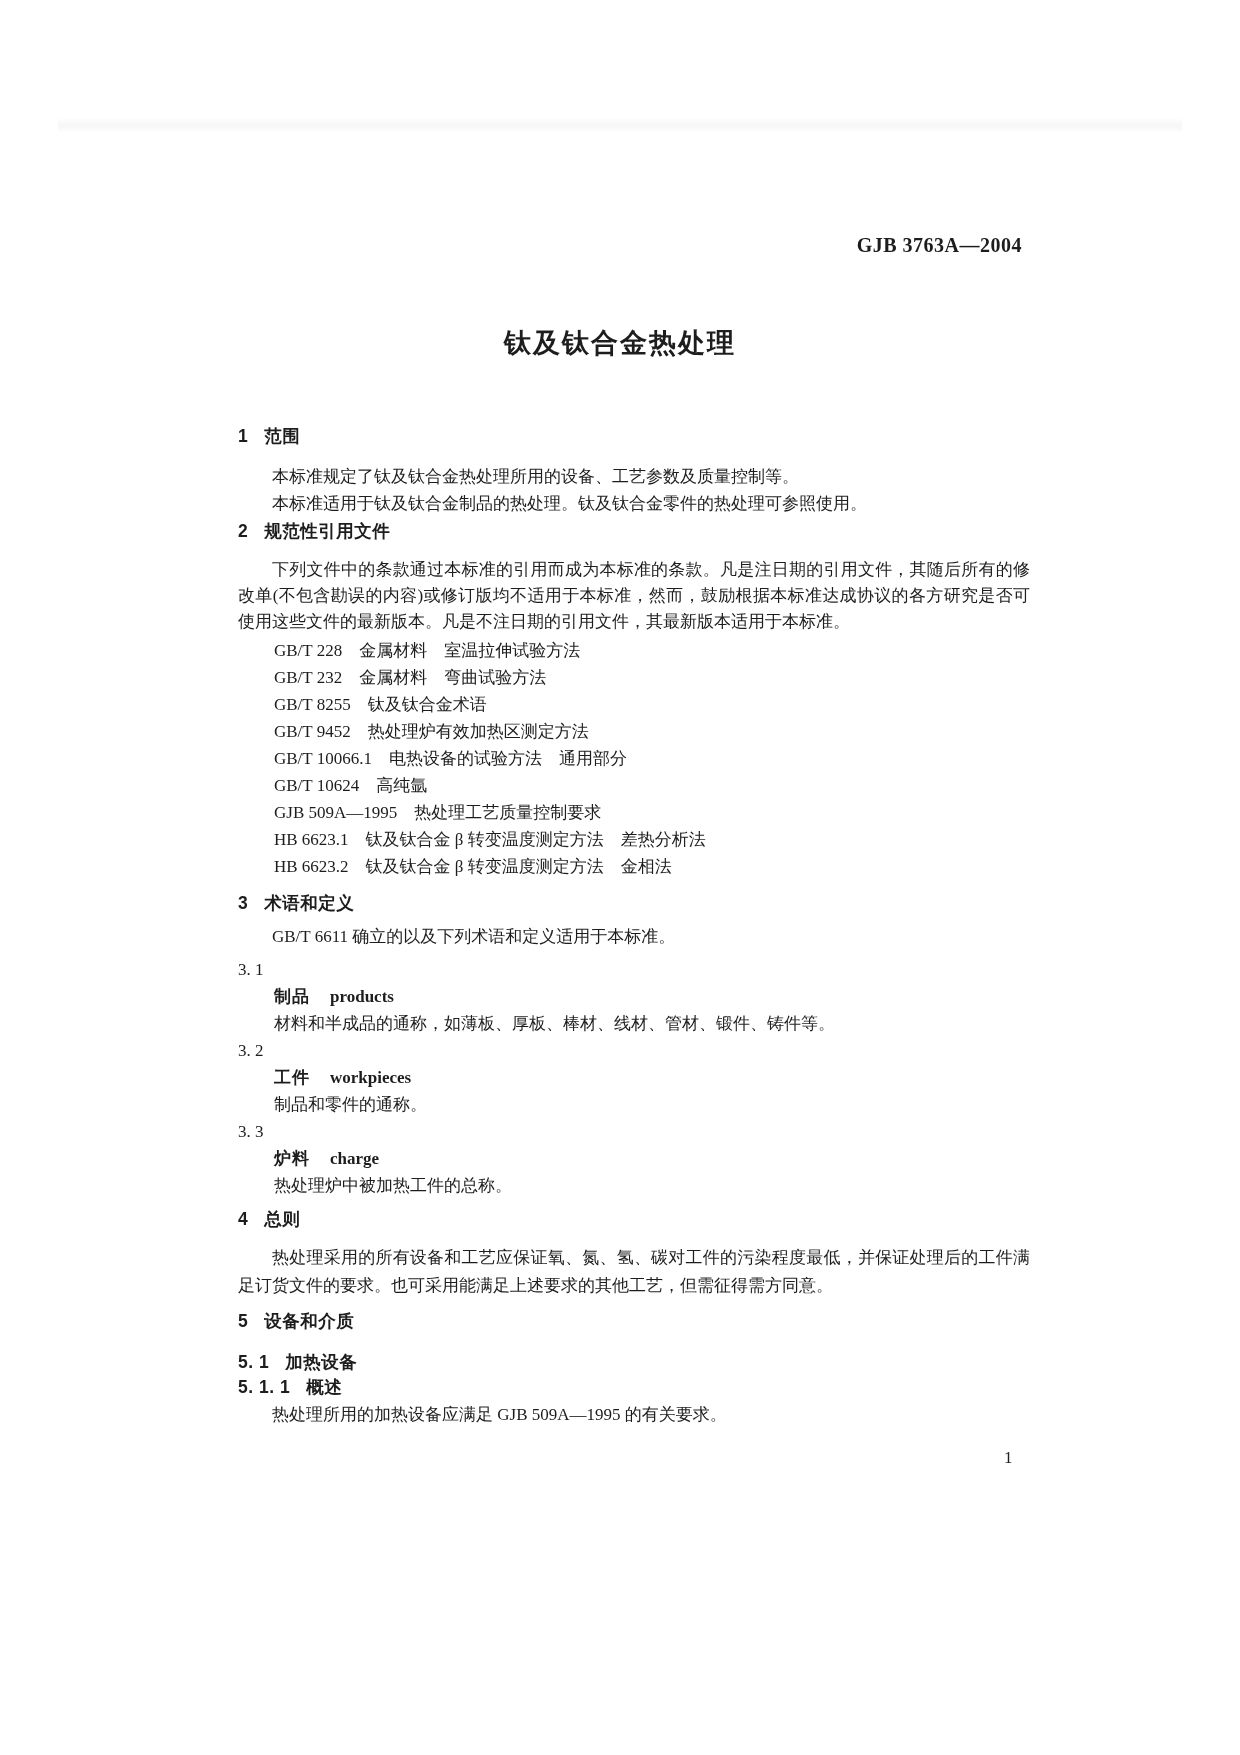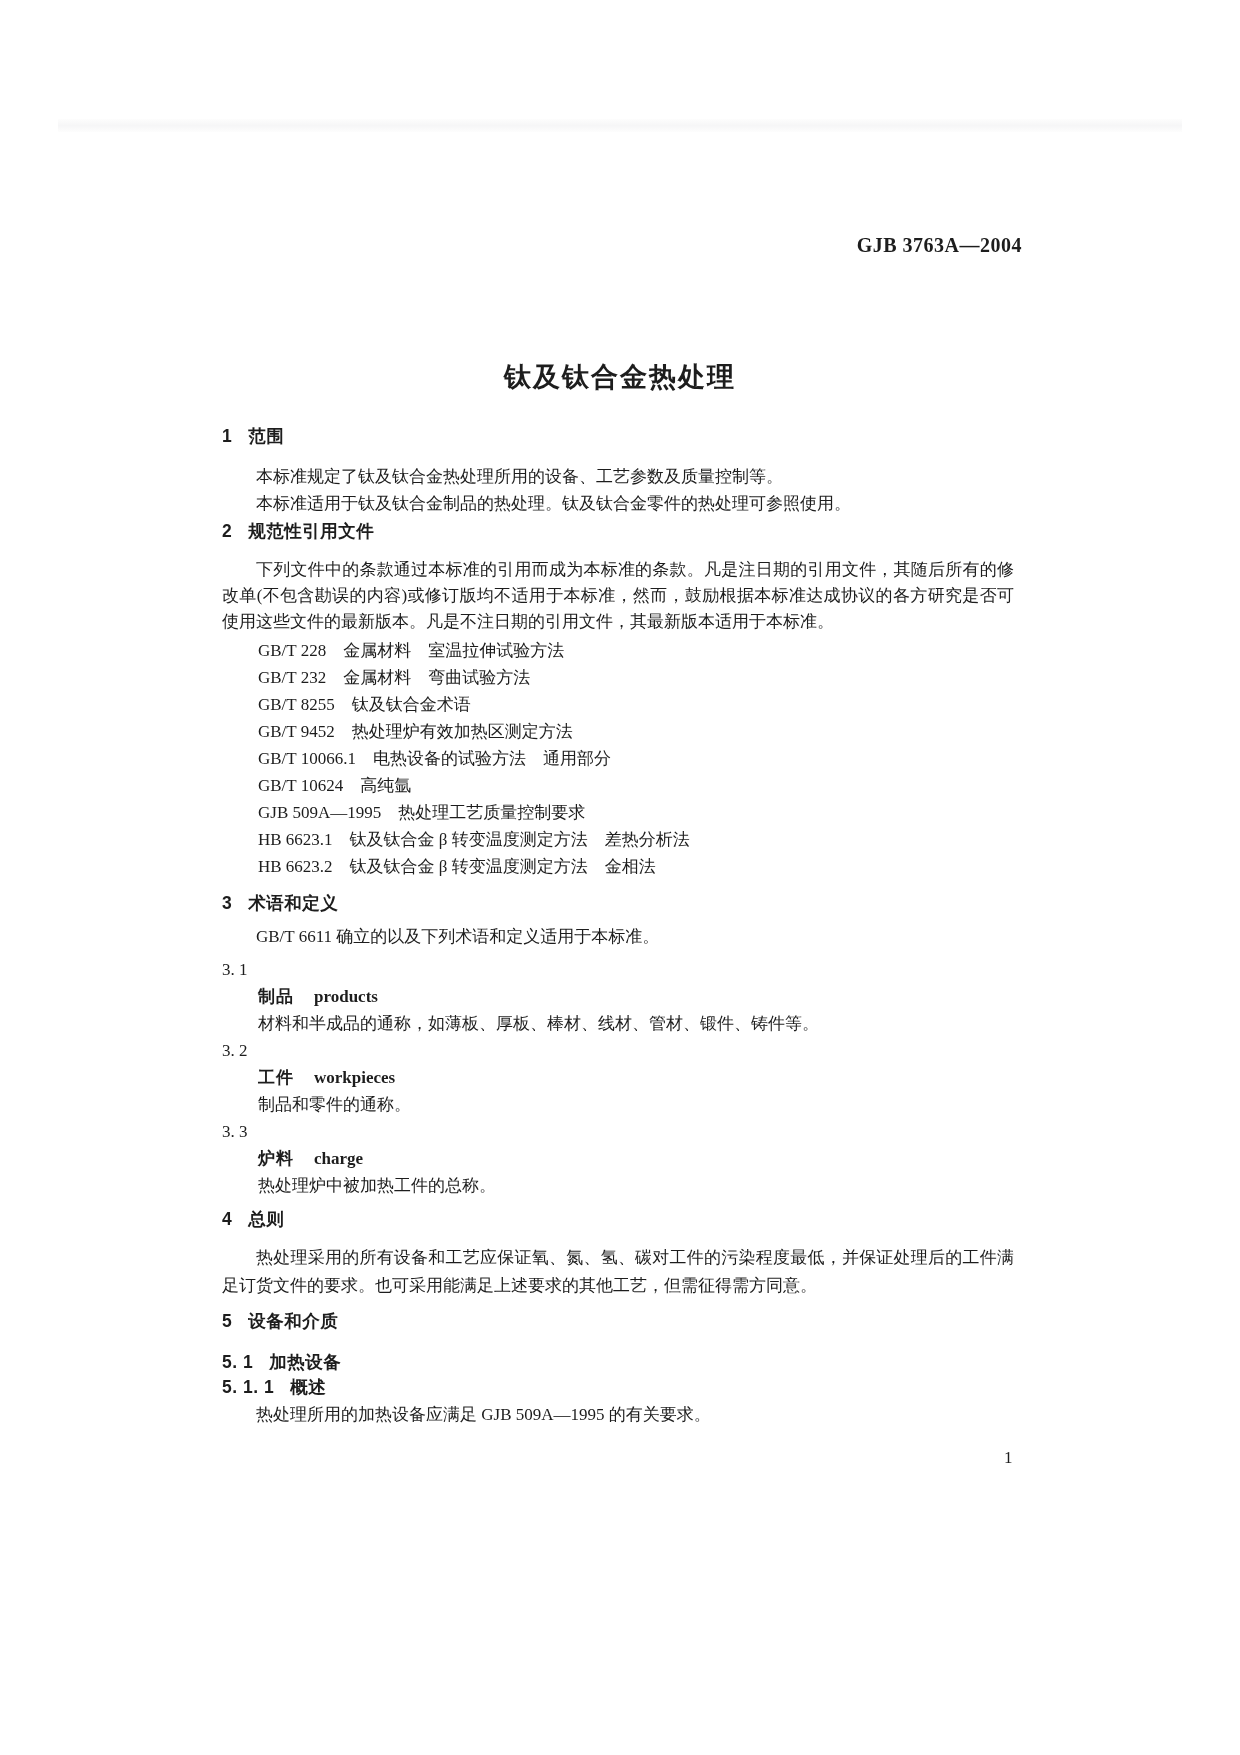--- a/index.html
+++ b/index.html
@@ -17,24 +17,24 @@
   }
   .doc-number {
     position:absolute; top:234px; left:0; right:218px;
     text-align:right;
     font-weight:bold; font-size:20px; letter-spacing:0.5px;
   }
   .doc-title {
     position:absolute; top:325px; left:0; width:100%;
     text-align:center;
     font-family:"Liberation Sans","DejaVu Sans",sans-serif;
-    font-weight:bold; font-size:27px; letter-spacing:2px;margin-top:34px;
+    font-weight:bold; font-size:27px; letter-spacing:2px;
   }
   .content {
-    position:absolute; top:423px; left:222px; width:792px;
+    position:absolute; top:423px; left:238px; width:792px;
     font-size:17px; line-height:27px;
   }
   .h {
     font-family:"Liberation Sans","DejaVu Sans",sans-serif;
     font-weight:bold; font-size:17.5px; line-height:27px;
     letter-spacing:0.5px;
   }
   .h .num { display:inline-block; margin-right:16px; font-family:"Liberation Sans","DejaVu Sans",sans-serif; }
   .h-sub { line-height:25px; }
   .para { text-indent:2em; text-align:justify; }

